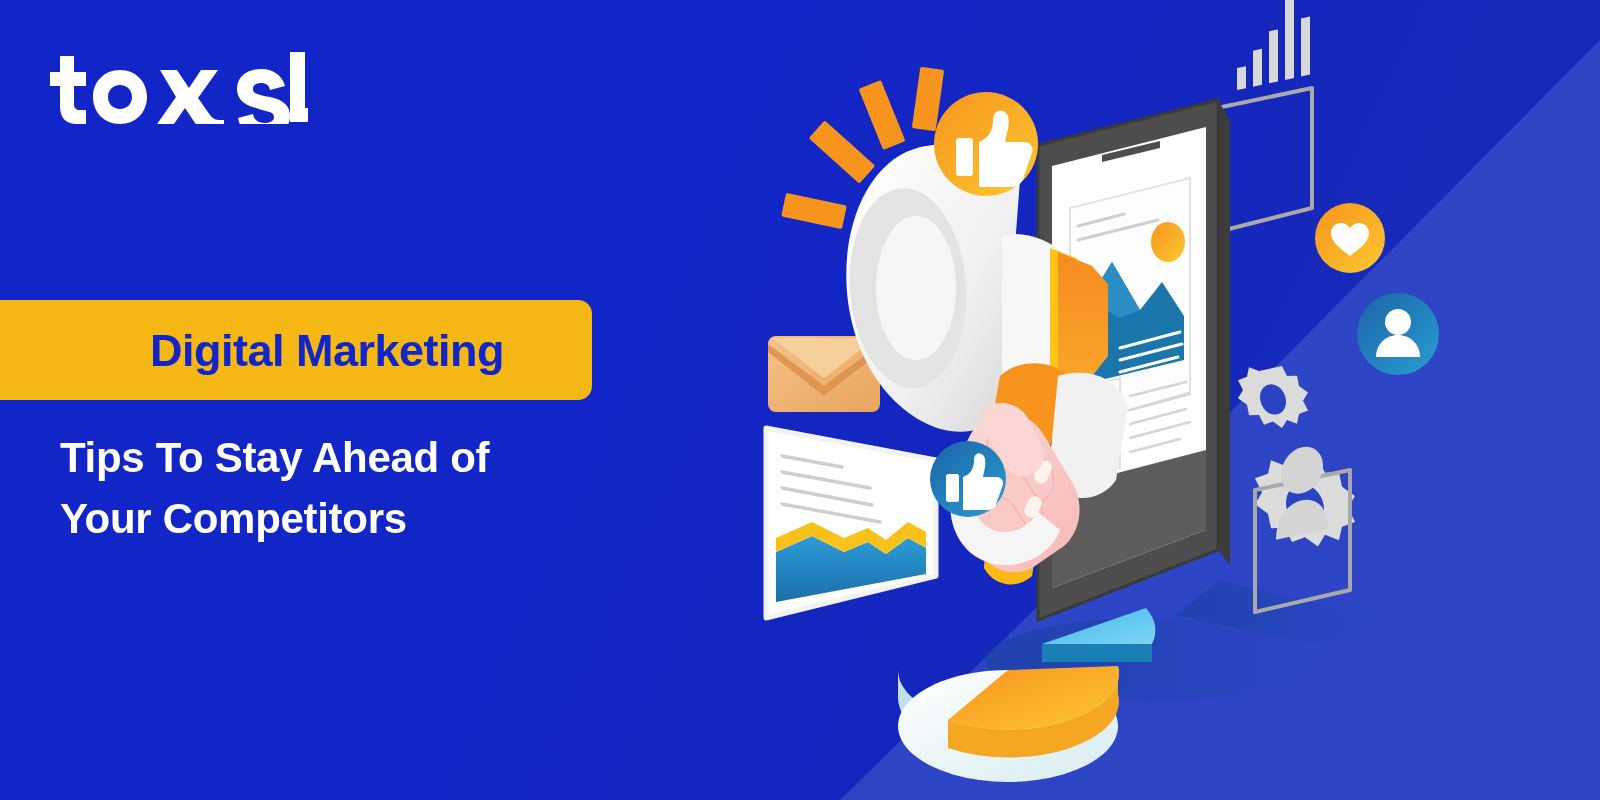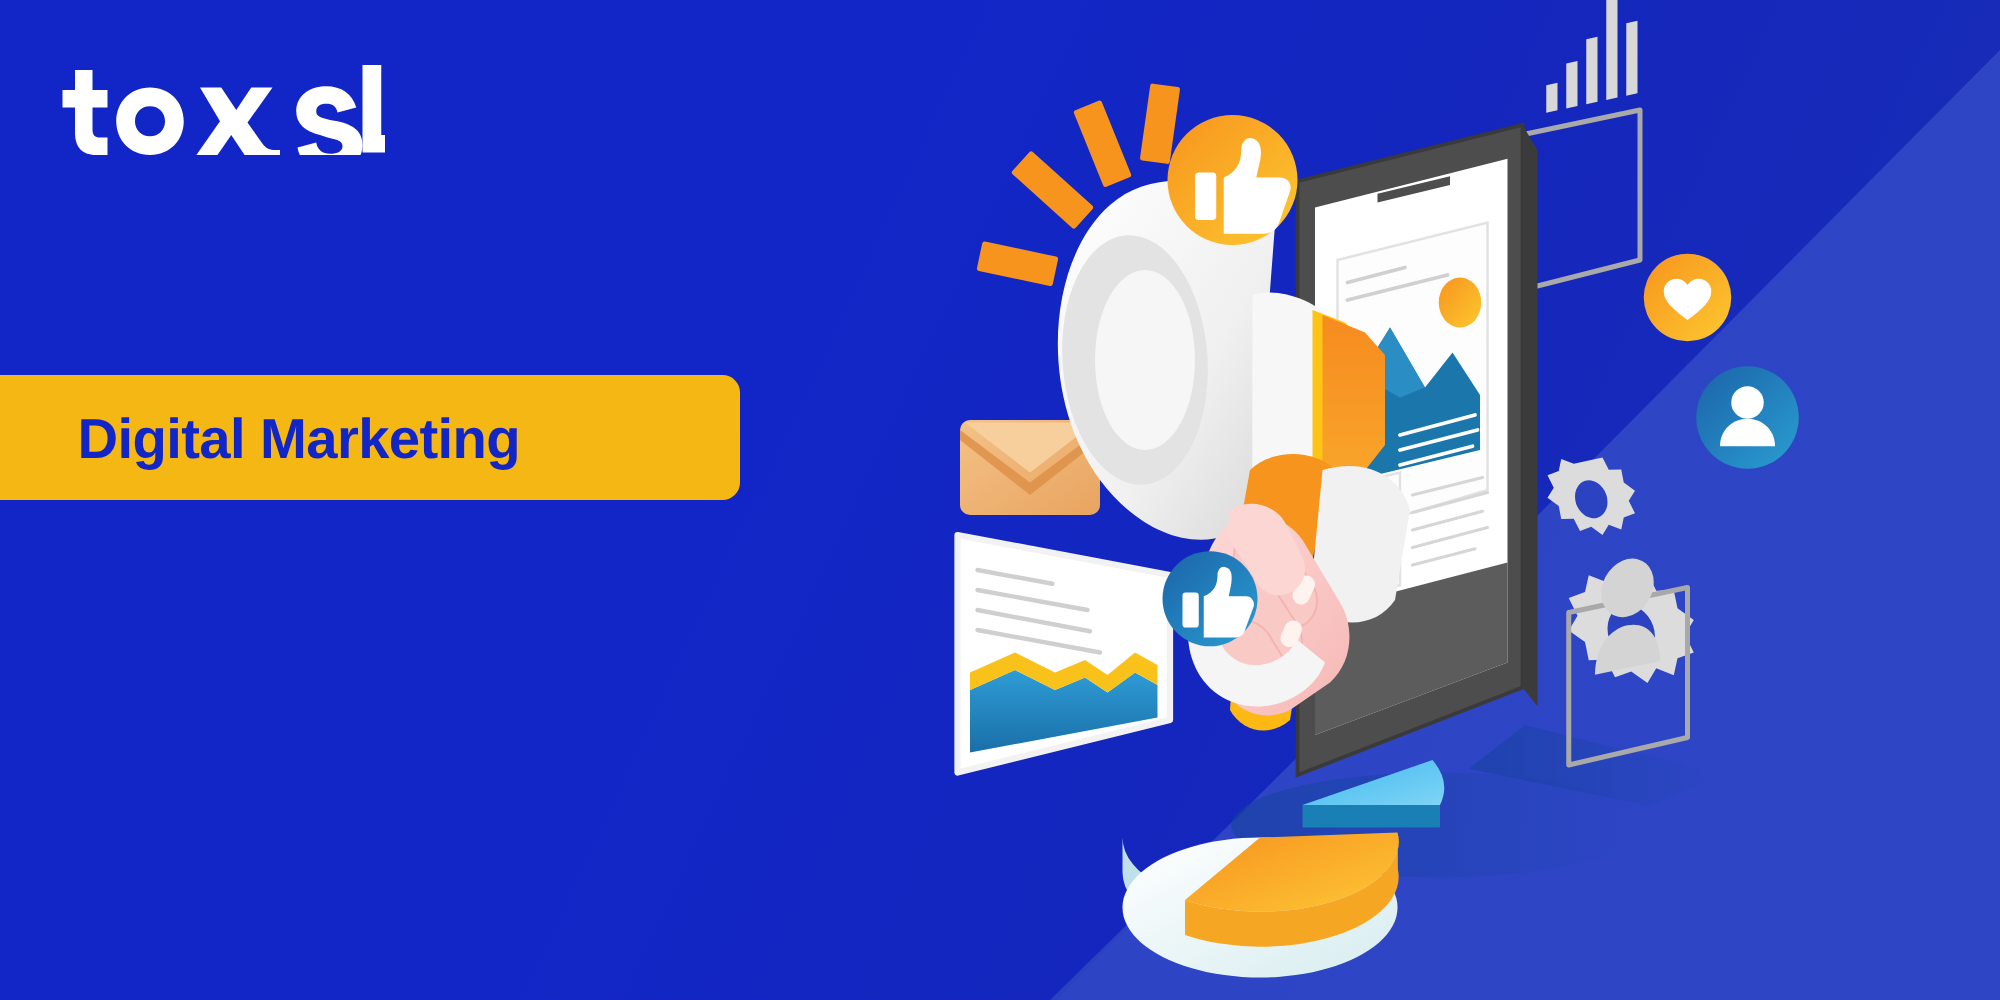--- a/index.html
+++ b/index.html
@@ -21,21 +21,21 @@
     position:absolute;inset:0;
     background:linear-gradient(120deg,#2c44c2 0%,#2e46c6 100%);
     clip-path:polygon(1600px 0,1600px 800px,845px 800px,1600px 40px);
   }
   
   .logo{position:absolute;left:48px;top:52px;height:70px;width:260px;}
   
   .badge{
     position:absolute;left:0;top:300px;width:592px;height:100px;
     background:#f5b714;border-radius:0 14px 14px 0;
-    display:flex;align-items:center;
+    display:flex;align-items:center;justify-content:center;
   }
   .badge-text{
     margin-left:62px;color:#1226c8;font-size:45px;font-weight:700;
     letter-spacing:-.5px;line-height:1;
   }
   .subtitle{
     position:absolute;left:60px;top:428px;width:600px;
     color:#ffffff;font-size:42px;font-weight:700;line-height:1.45;
     letter-spacing:-.3px;
   }
@@ -70,20 +70,24 @@
 
         <path d="M248 0 h15 v56 h24 v14 h-39 z" transform="translate(-6,0)"></path>
       </g>
     </svg>
   </div>
 
   <div class="badge">
     <span class="badge-text">Digital Marketing</span>
   </div>
 
+  <div class="subtitle">
+    <div>Tips To Stay Ahead of</div>
+    <div>Your Competitors</div>
+  </div>
 
   <div class="stage">
     <svg width="740" height="700" viewBox="0 0 740 700">
       <defs>
         <linearGradient id="gOrange" x1="0" y1="0" x2="1" y2="1">
           <stop offset="0%" stop-color="#f7941e"></stop>
             <stop offset="100%" stop-color="#fdc830"></stop>
         </linearGradient>
         <linearGradient id="gOrange2" x1="0" y1="0" x2="0" y2="1">
           <stop offset="0%" stop-color="#f68b1f"></stop>

